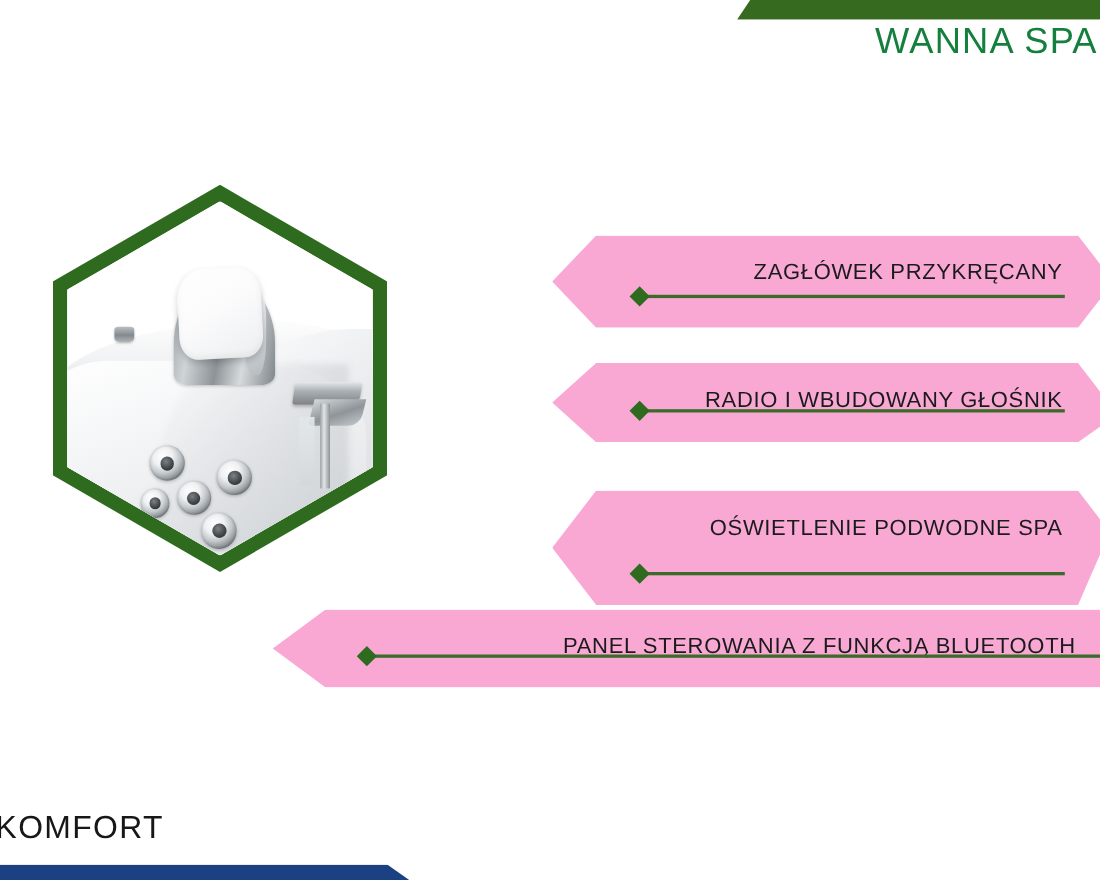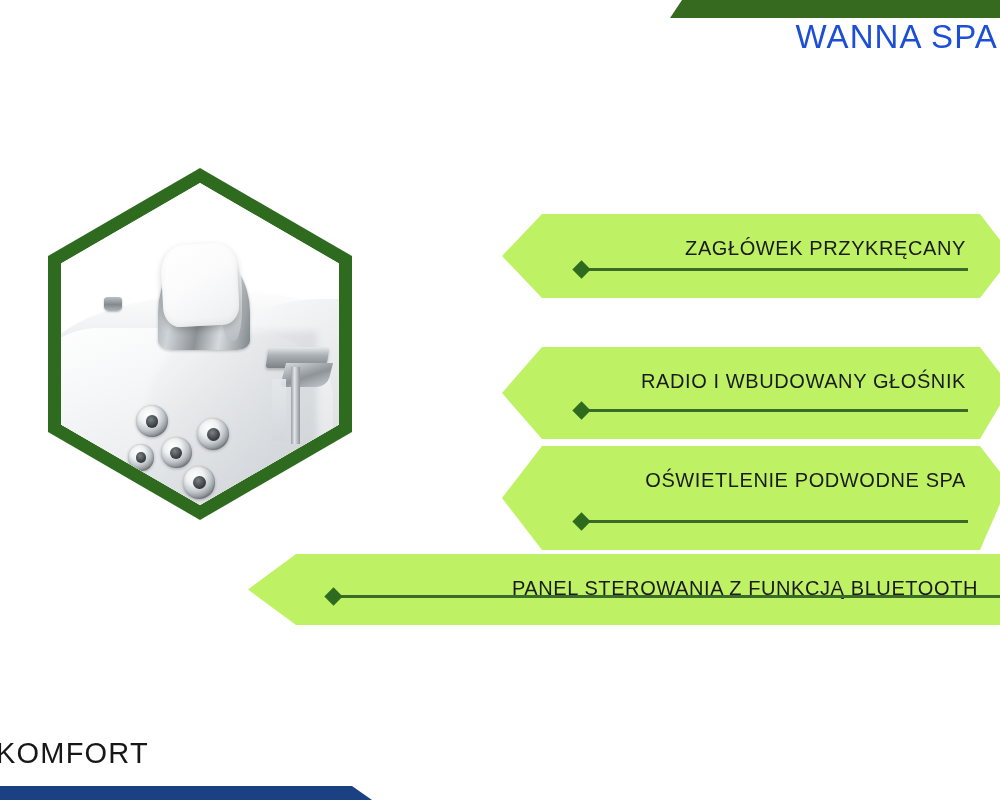--- a/index.html
+++ b/index.html
@@ -28,21 +28,21 @@
   }
 
   
   .page-title {
     position: absolute;
     top: 20px;
     right: 2px;
     font-size: 33px;
     font-weight: 300;
     letter-spacing: 1.1px;
-    color: #1d4ed8;
+    color: #15803d;
     white-space: nowrap;
     line-height: 1;
   }
 
   
   .hex-wrap {
     position: absolute;
     left: 48px;
     top: 168px;
     width: 304px;
@@ -216,21 +216,21 @@
   }
   .jet-1 { left: 27%; top: 69%;  width: 11.5%; height: 10%; }
   .jet-2 { left: 24%; top: 81%;  width: 9.5%;  height: 8.3%; }
   .jet-3 { left: 36%; top: 79%;  width: 11%;   height: 9.6%; }
   .jet-4 { left: 49%; top: 73%;  width: 11.5%; height: 10%; }
   .jet-5 { left: 44%; top: 88%;  width: 11.5%; height: 10%; }
 
   
   .banner {
     position: absolute;
-    background: #bef264;
+    background: #f9a8d4;
   }
   .banner-label {
     position: absolute;
     right: 34px;
     top: 24px;
     font-size: 20px;
     font-weight: 400;
     letter-spacing: .6px;
     color: #1b1b1b;
     white-space: nowrap;
@@ -253,21 +253,21 @@
     background: #2f6b1f;
     transform: rotate(45deg);
   }
 
   
   #banner-1 {
     left: 502px; top: 214px; width: 498px; height: 84px;
     clip-path: polygon(0 50%, 40px 0, 100% 0, 100% 0, 100% 100%, 40px 100%);
   }
   #banner-2 {
-    left: 502px; top: 347px; width: 498px; height: 92px;
+    left: 502px; top: 330px; width: 498px; height: 72px;
     clip-path: polygon(0 50%, 40px 0, 100% 0, 100% 0, 100% 100%, 40px 100%);
   }
   #banner-3 {
     left: 502px; top: 446px; width: 498px; height: 104px;
     clip-path: polygon(0 50%, 40px 0, 100% 0, 100% 0, 100% 100%, 40px 100%);
   }
   #banner-4 {
     left: 248px; top: 554px; width: 764px; height: 71px;
     clip-path: polygon(0 50%, 48px 0, 100% 0, 100% 0, 100% 100%, 48px 100%);
   }

